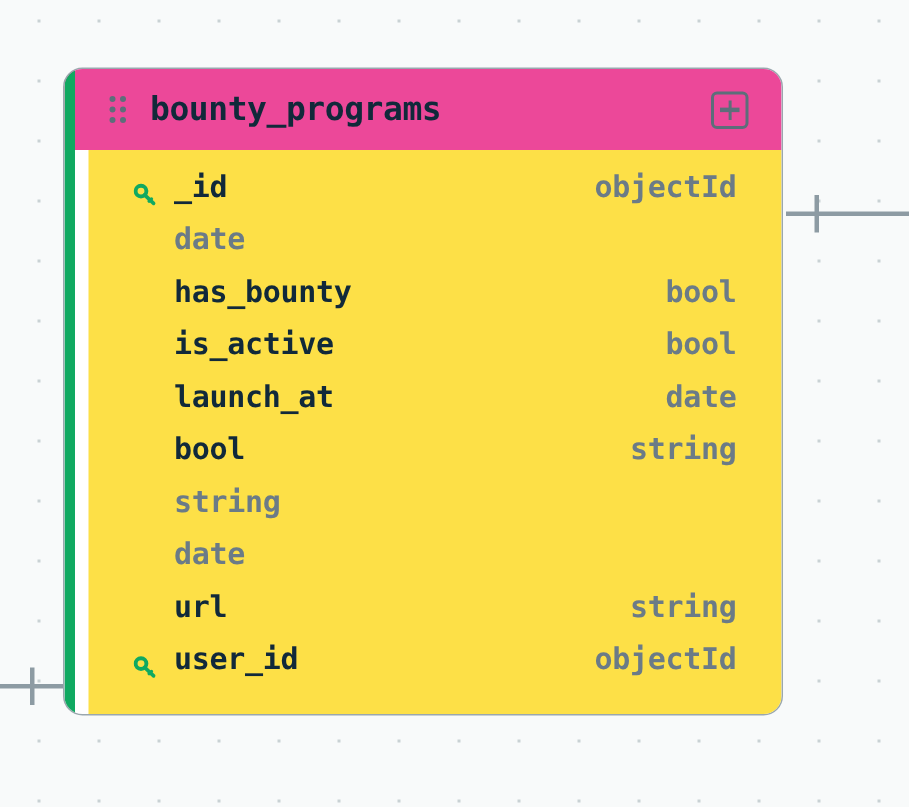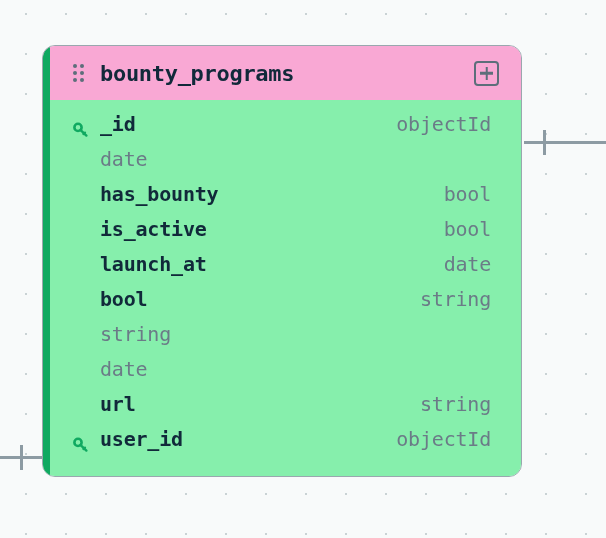--- a/index.html
+++ b/index.html
@@ -76,21 +76,21 @@
     width: 7px;
     background: #10a961;
     z-index: 3;
   }
 
   
   .card-header {
     display: flex;
     align-items: center;
     height: 54px;
-    background: #f9a8d4;
+    background: #ec4899;
     padding: 0 22px 0 30px;
     box-sizing: border-box;
   }
   .drag-handle {
     display: grid;
     grid-template-columns: repeat(2, 4px);
     grid-template-rows: repeat(3, 4px);
     gap: 3px;
     margin-right: 16px;
     flex: 0 0 auto;
@@ -139,23 +139,24 @@
   .add-field-button::after {
     top: 50%;
     left: 4px;
     right: 4px;
     height: 2.5px;
     transform: translateY(-50%);
   }
 
   
   .field-list {
-    background: #86efac;
+    background: #fde047;
     padding: 12px 30px 14px 30px;
     box-sizing: border-box;
+    margin-left: 16px;
   }
   .field-row {
     display: flex;
     align-items: baseline;
     height: 35px;
   }
   .key-slot {
     flex: 0 0 auto;
     width: 27px;
     height: 16px;
@@ -173,21 +174,21 @@
     flex: 1 1 auto;
     font-size: 20px;
     font-weight: bold;
     color: #11293a;
     letter-spacing: -0.2px;
     white-space: nowrap;
   }
   .field-type {
     flex: 0 0 auto;
     font-size: 20px;
-    font-weight: normal;
+    font-weight: bold;
     color: #6b7b87;
     letter-spacing: -0.2px;
     white-space: nowrap;
     text-align: right;
   }
 </style>
 </head>
 <body>
 
 <div id="canvas">

